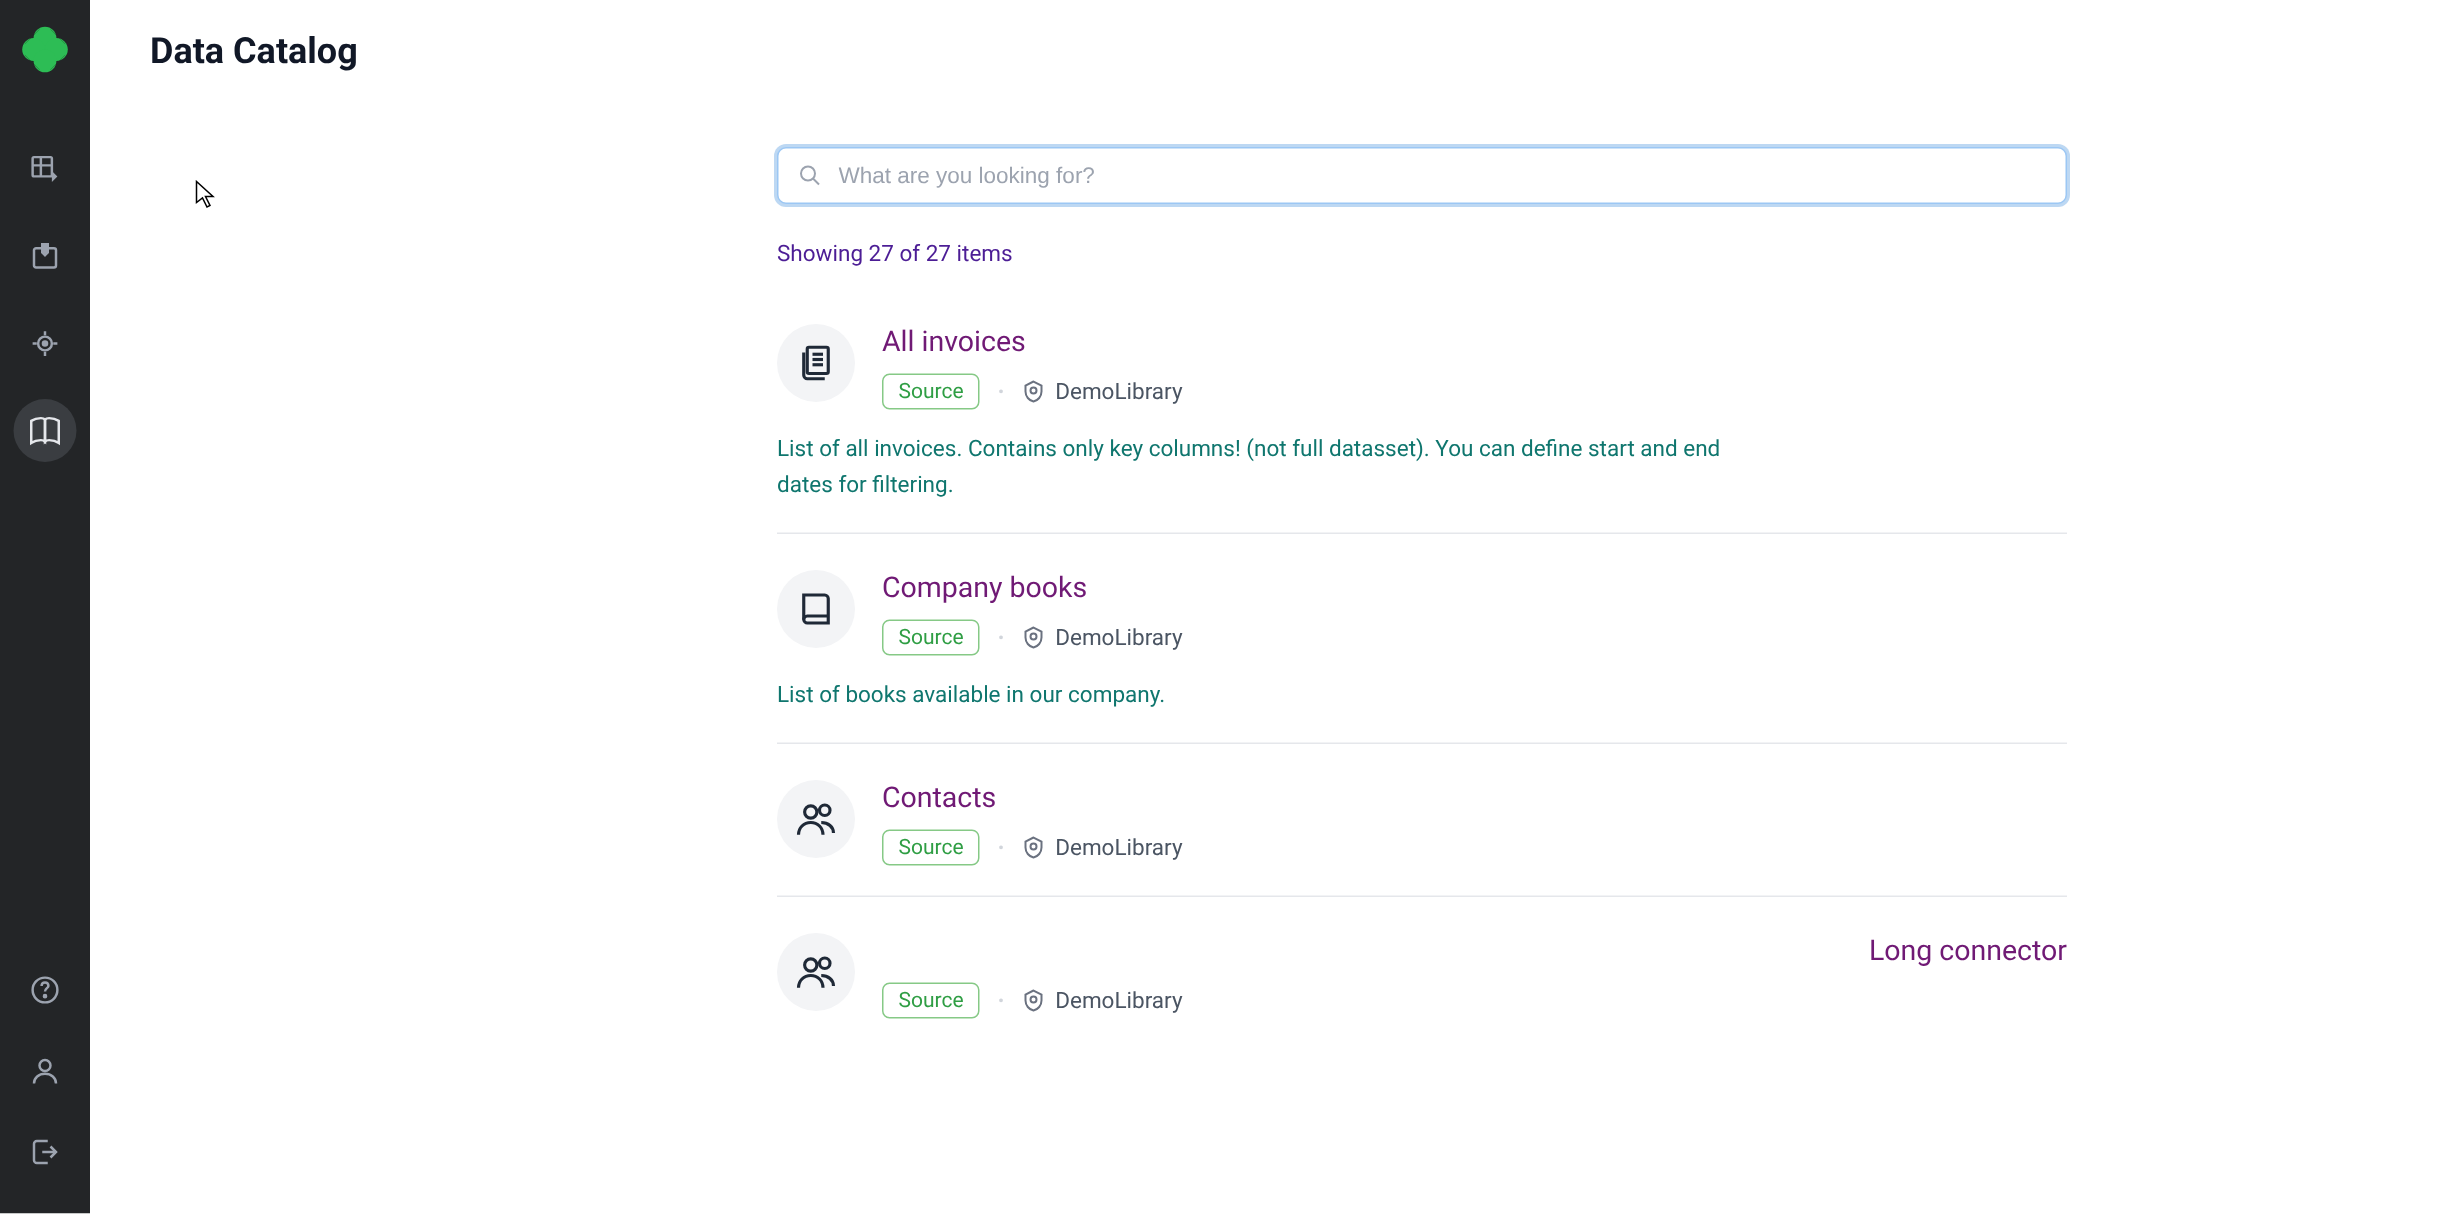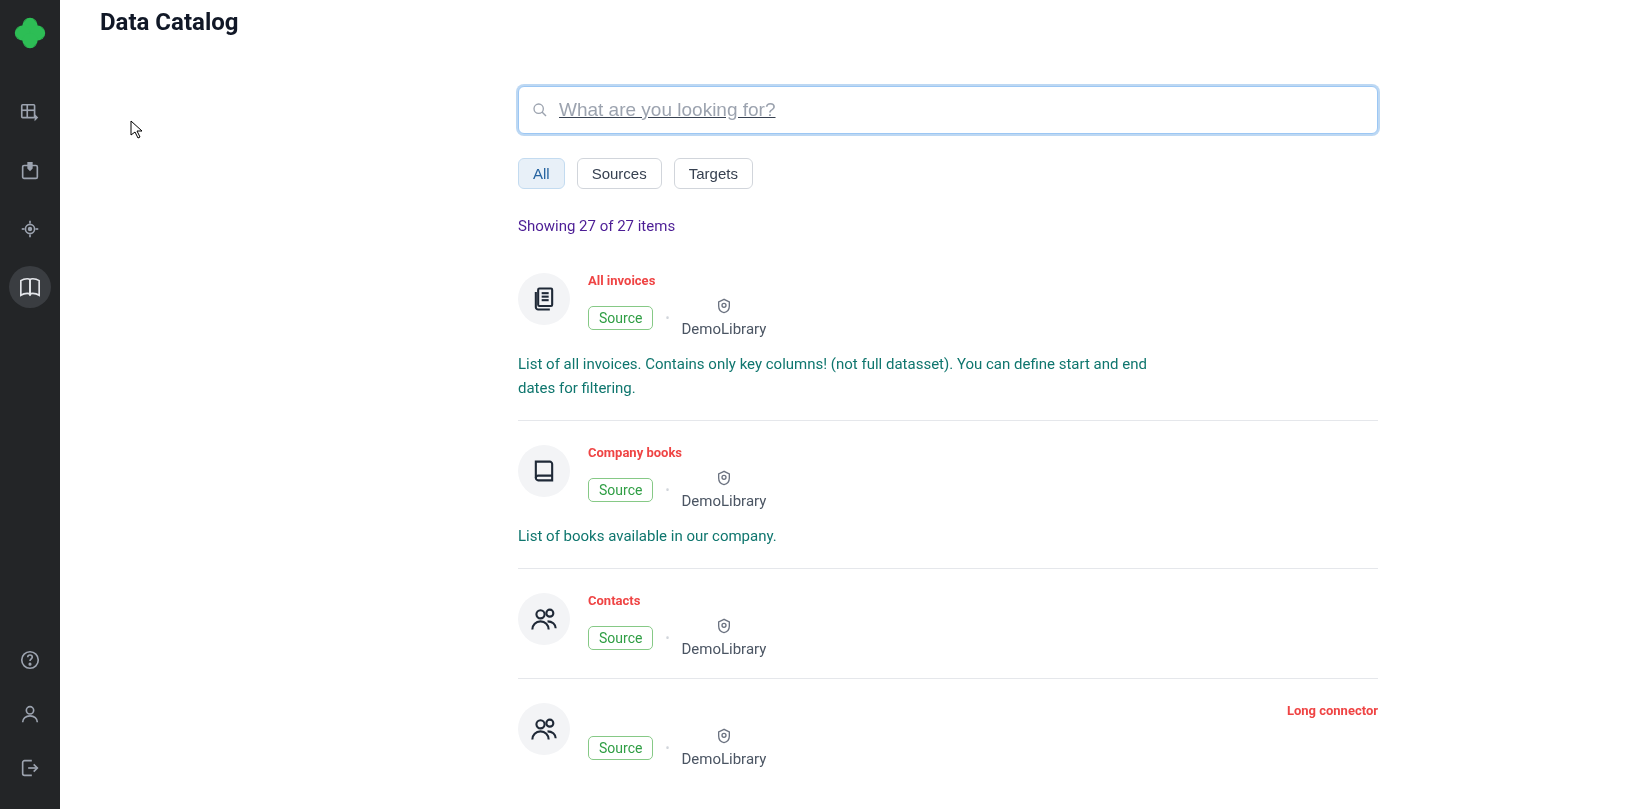--- a/index.html
+++ b/index.html
@@ -60,21 +60,21 @@
     .sidebar-bottom {
       margin-top: auto;
       display: flex;
       flex-direction: column;
       gap: 12px;
       align-items: center;
       padding-bottom: 20px;
     }
     .main {
       flex: 1;
-      padding: 8px 40px;
+      padding: 20px 40px;
       overflow-y: auto;
     }
     .page-title {
       font-size: 24px;
       font-weight: 700;
       color: #111827;
       margin-bottom: 50px;
     }
     .content {
       max-width: 1060px;
@@ -84,30 +84,29 @@
     }
     .content-inner {
       max-width: 1060px;
     }
     .search-wrapper {
       position: relative;
       margin-bottom: 24px;
     }
     .search-input {
       width: 100%;
-      height: 48px;
+      height: 38px;
       border: 1px solid #d1d5db;
       border-radius: 6px;
       padding: 0 14px 0 40px;
-      font-size: 19px;
+      font-size: 15px;
       outline: none;
       box-shadow: 0 0 0 2px rgba(124, 177, 232, 0.5);
       border-color: #9cc7f4;
       color: #374151;
-      text-decoration: underline;
     }
     .search-input::placeholder {
       color: #9ca3af;
     }
     .search-icon {
       position: absolute;
       left: 14px;
       top: 50%;
       transform: translateY(-50%);
       color: #9ca3af;
@@ -164,23 +163,23 @@
       color: #1f2937;
     }
     .item-icon svg {
       width: 28px;
       height: 28px;
     }
     .item-info {
       flex: 1;
     }
     .item-title {
-      font-size: 13px;
-      font-weight: 700;
-      color: #ef4444;
+      font-size: 19px;
+      font-weight: 400;
+      color: #701a75;
       margin-bottom: 10px;
     }
     .item-meta {
       display: flex;
       align-items: center;
       gap: 12px;
     }
     .badge {
       display: inline-block;
       padding: 3px 10px;
@@ -193,21 +192,20 @@
     .meta-sep {
       color: #d1d5db;
       font-size: 12px;
     }
     .library {
       display: flex;
       align-items: center;
       gap: 6px;
       color: #4b5563;
       font-size: 15px;
-      flex-direction: column;
     }
     .library svg {
       width: 16px;
       height: 16px;
       color: #6b7280;
     }
     .item-desc {
       margin-top: 14px;
       font-size: 15px;
       color: #0f766e;
@@ -297,25 +295,20 @@
     <div class="content">
       <div class="content-inner">
         <div class="search-wrapper">
           <svg class="search-icon" viewBox="0 0 24 24" fill="none" stroke="currentColor" stroke-width="2">
             <circle cx="10" cy="10" r="7"></circle>
             <line x1="15" y1="15" x2="21" y2="21"></line>
           </svg>
           <input type="text" class="search-input" placeholder="What are you looking for?" style="">
         </div>
 
-        <div class="filters">
-          <button class="filter-btn active">All</button>
-          <button class="filter-btn">Sources</button>
-          <button class="filter-btn">Targets</button>
-        </div>
 
         <div class="result-count">Showing 27 of 27 items</div>
 
         <div class="item">
           <div class="item-header">
             <div class="item-icon">
               <svg viewBox="0 0 24 24" fill="none" stroke="currentColor" stroke-width="1.8">
                 <rect x="7" y="3" width="12" height="15" rx="1"></rect>
                 <line x1="10" y1="7" x2="16" y2="7"></line>
                 <line x1="10" y1="10" x2="16" y2="10"></line>

